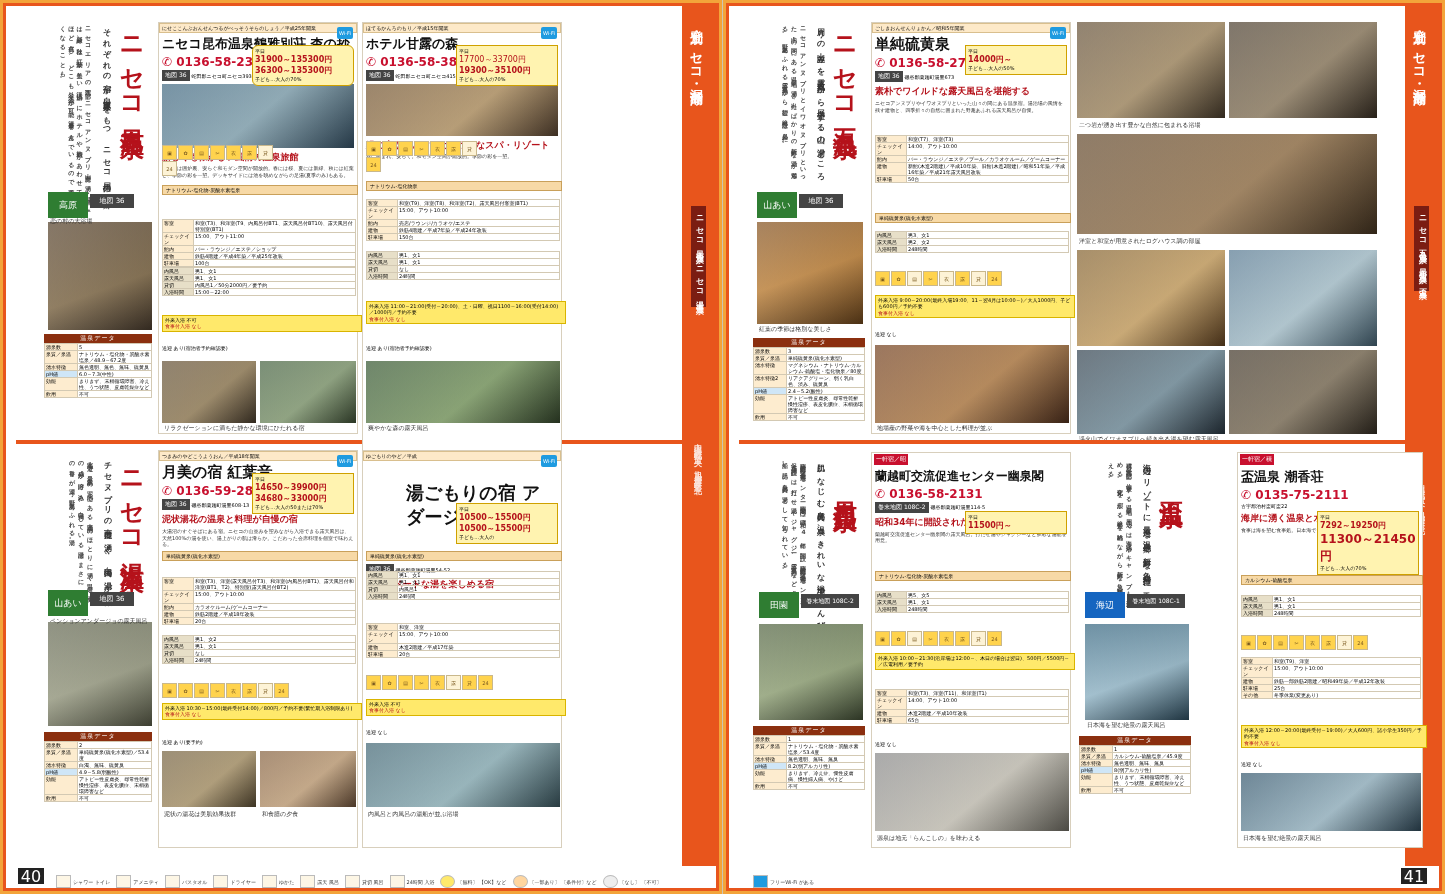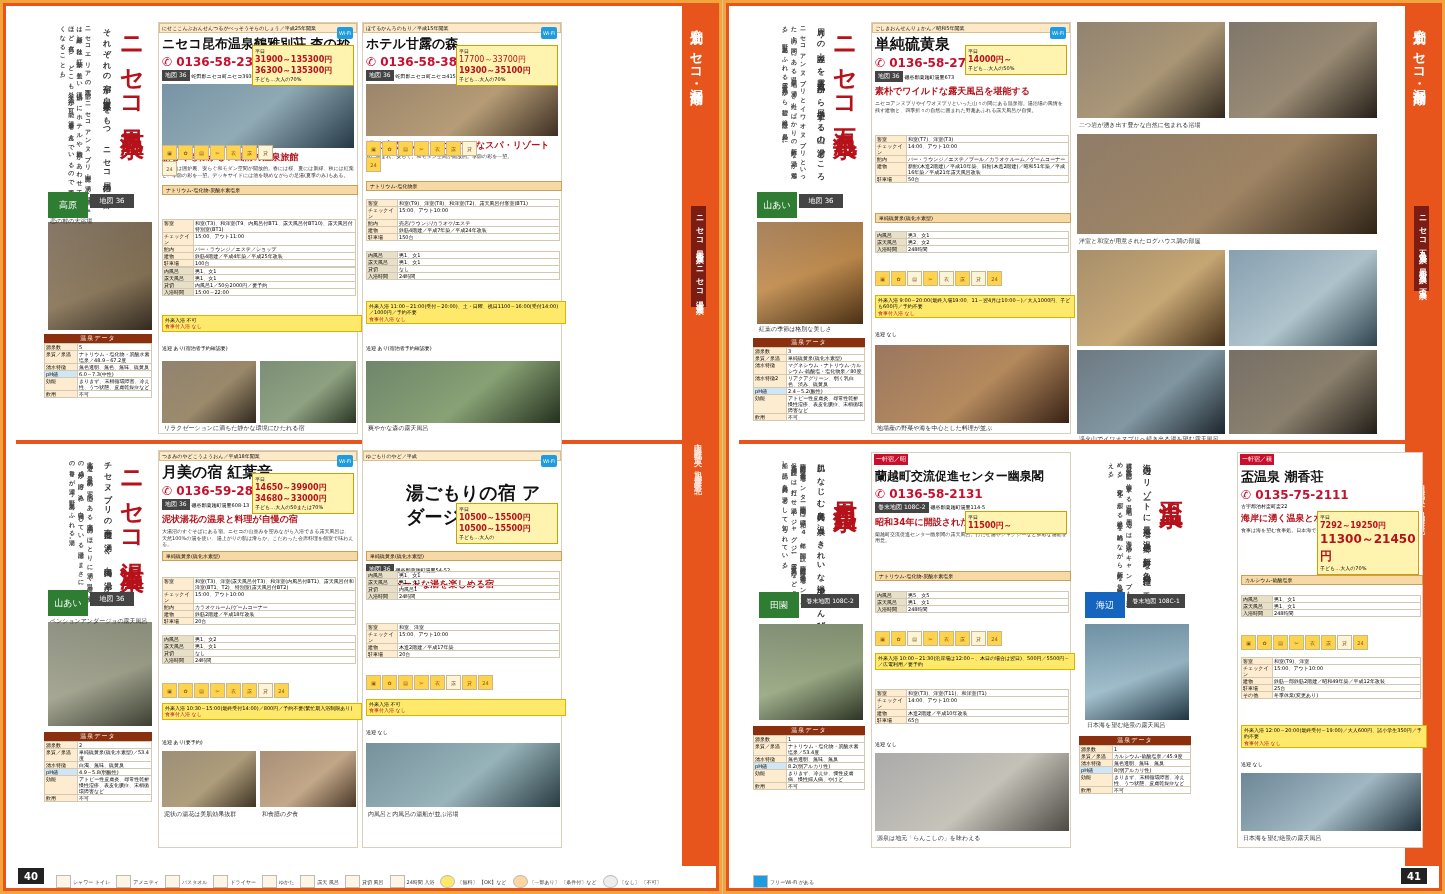--- a/index.html
+++ b/index.html
@@ -24,21 +24,21 @@
   .card-title{font-weight:bold;color:#111;}
   .tel{color:#c8102e;font-weight:bold;}
   .xsmall{font-size:5px;line-height:1.25;}
   .yellowbox{background:#ffe96b;border:1px solid #d9b400;}
   .pricebox{background:#fff3b0;border:1px solid #cfa100;}
   .icons{display:flex;flex-wrap:wrap;gap:1px;}
   .ic{width:15px;height:15px;background:#fdf3d6;border:1px solid #c9b88c;font-size:5px;
       display:flex;align-items:center;justify-content:center;color:#7a5a20;box-sizing:border-box;}
   .ic.on{background:#ffd34d;}
   .pnum{position:absolute;bottom:10px;width:26px;height:16px;background:#222;color:#fff;
-        font-size:10px;display:flex;align-items:center;justify-content:center;font-weight:bold;}
+        font-size:16px;display:flex;align-items:center;justify-content:center;font-weight:normal;}
   .legend{position:absolute;bottom:6px;display:flex;gap:6px;font-size:5px;color:#333;align-items:center;}
   .legend .li{display:flex;align-items:center;gap:2px;}
   .legend .box{width:13px;height:11px;border:1px solid #bbb;background:#fdf6e5;}
   .sectionline{position:absolute;background:#e8551c;}
   .stamp{background:#c8102e;color:#fff;font-size:6px;padding:1px 2px;display:inline-block;}
   .tbl{width:100%;border-collapse:collapse;}
   .tbl td{border:1px solid #d3c9b3;font-size:5px;padding:0 1px;vertical-align:top;}
   .hdrband{background:#fde9c8;border:1px solid #d9bf8e;}
   .onsenband{background:#f7d9a6;border:1px solid #c9a05a;}
   .datahdr{background:#8b2f0f;color:#fff;font-size:6px;text-align:center;letter-spacing:1px;}
@@ -154,21 +154,21 @@
       <div class="card-title" style="font-size:13px;padding:2px 3px;">ニセコ昆布温泉鶴雅別荘 杢の抄</div>
       <div class="tel" style="font-size:12px;padding:0 3px;">✆ <span>0136-58-2323</span></div>
       <div style="display:flex;gap:2px;align-items:center;padding:1px 3px;">
         <span style="background:#444;color:#fff;font-size:6px;padding:1px 3px;">地図 36</span>
         <span class="xsmall">蛇田郡ニセコ町ニセコ393</span>
       </div>
       <div class="ph" style="margin:2px 3px;height:64px;background:linear-gradient(140deg,#4a6f86,#8fb0be 50%,#2d4455);"></div>
       <div style="font-size:9px;font-weight:bold;color:#b5121b;padding:1px 3px;">新しくも懐かしい風情の温泉旅館</div>
       <div class="xsmall" style="padding:0 3px;color:#333;">玄関には囲炉裏、安らぐ和モダン空間が開放的。春には桜、夏には新緑、秋には紅葉と、季節の彩を一望。デッキサイドには池を眺めながらの足湯(夏季のみ)もある。</div>
 
-      <div class="pricebox" style="position:absolute;right:3px;top:22px;width:96px;padding:2px;">
+      <div class="pricebox" style="position:absolute;right:3px;top:22px;width:96px;padding:2px;border-radius:6px;">
         <div class="xsmall">平日</div>
         <div style="font-size:8px;color:#b5121b;font-weight:bold;">31900～135300円</div>
         <div style="font-size:8px;color:#b5121b;font-weight:bold;">36300～135300円</div>
         <div class="xsmall">子ども…大人の70%</div>
       </div>
       <div class="wifi" style="position:absolute;right:4px;top:4px;">Wi-Fi</div>
 
       <table class="tbl" style="position:absolute;left:3px;top:196px;width:194px;">
         <tbody>
             <tr>

